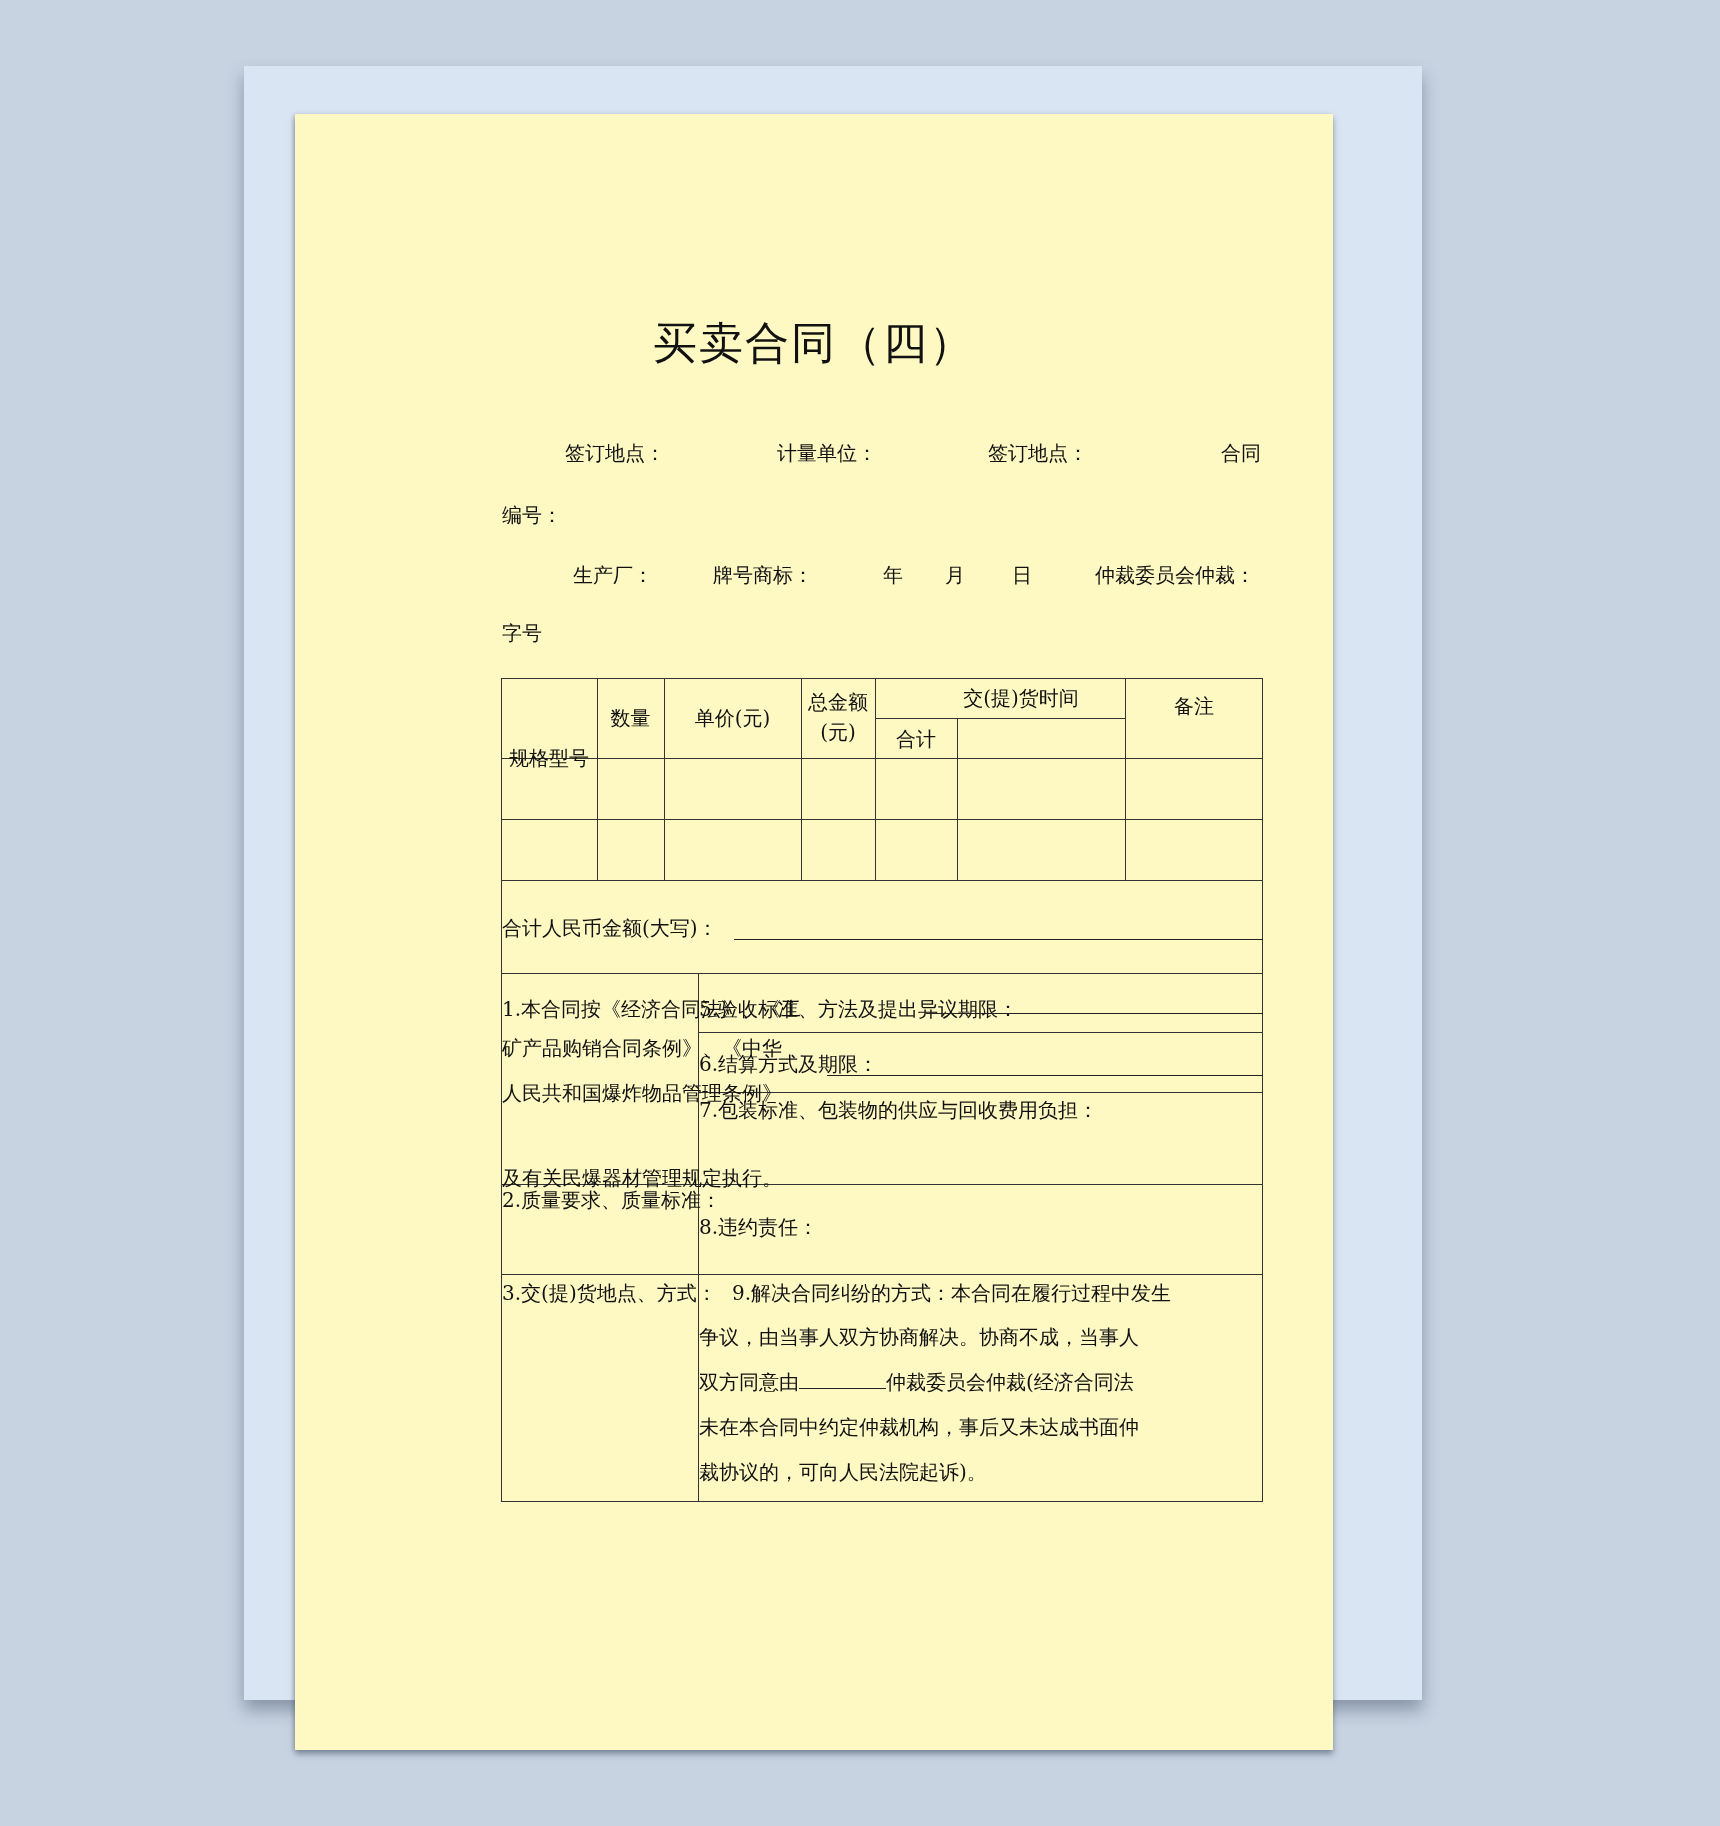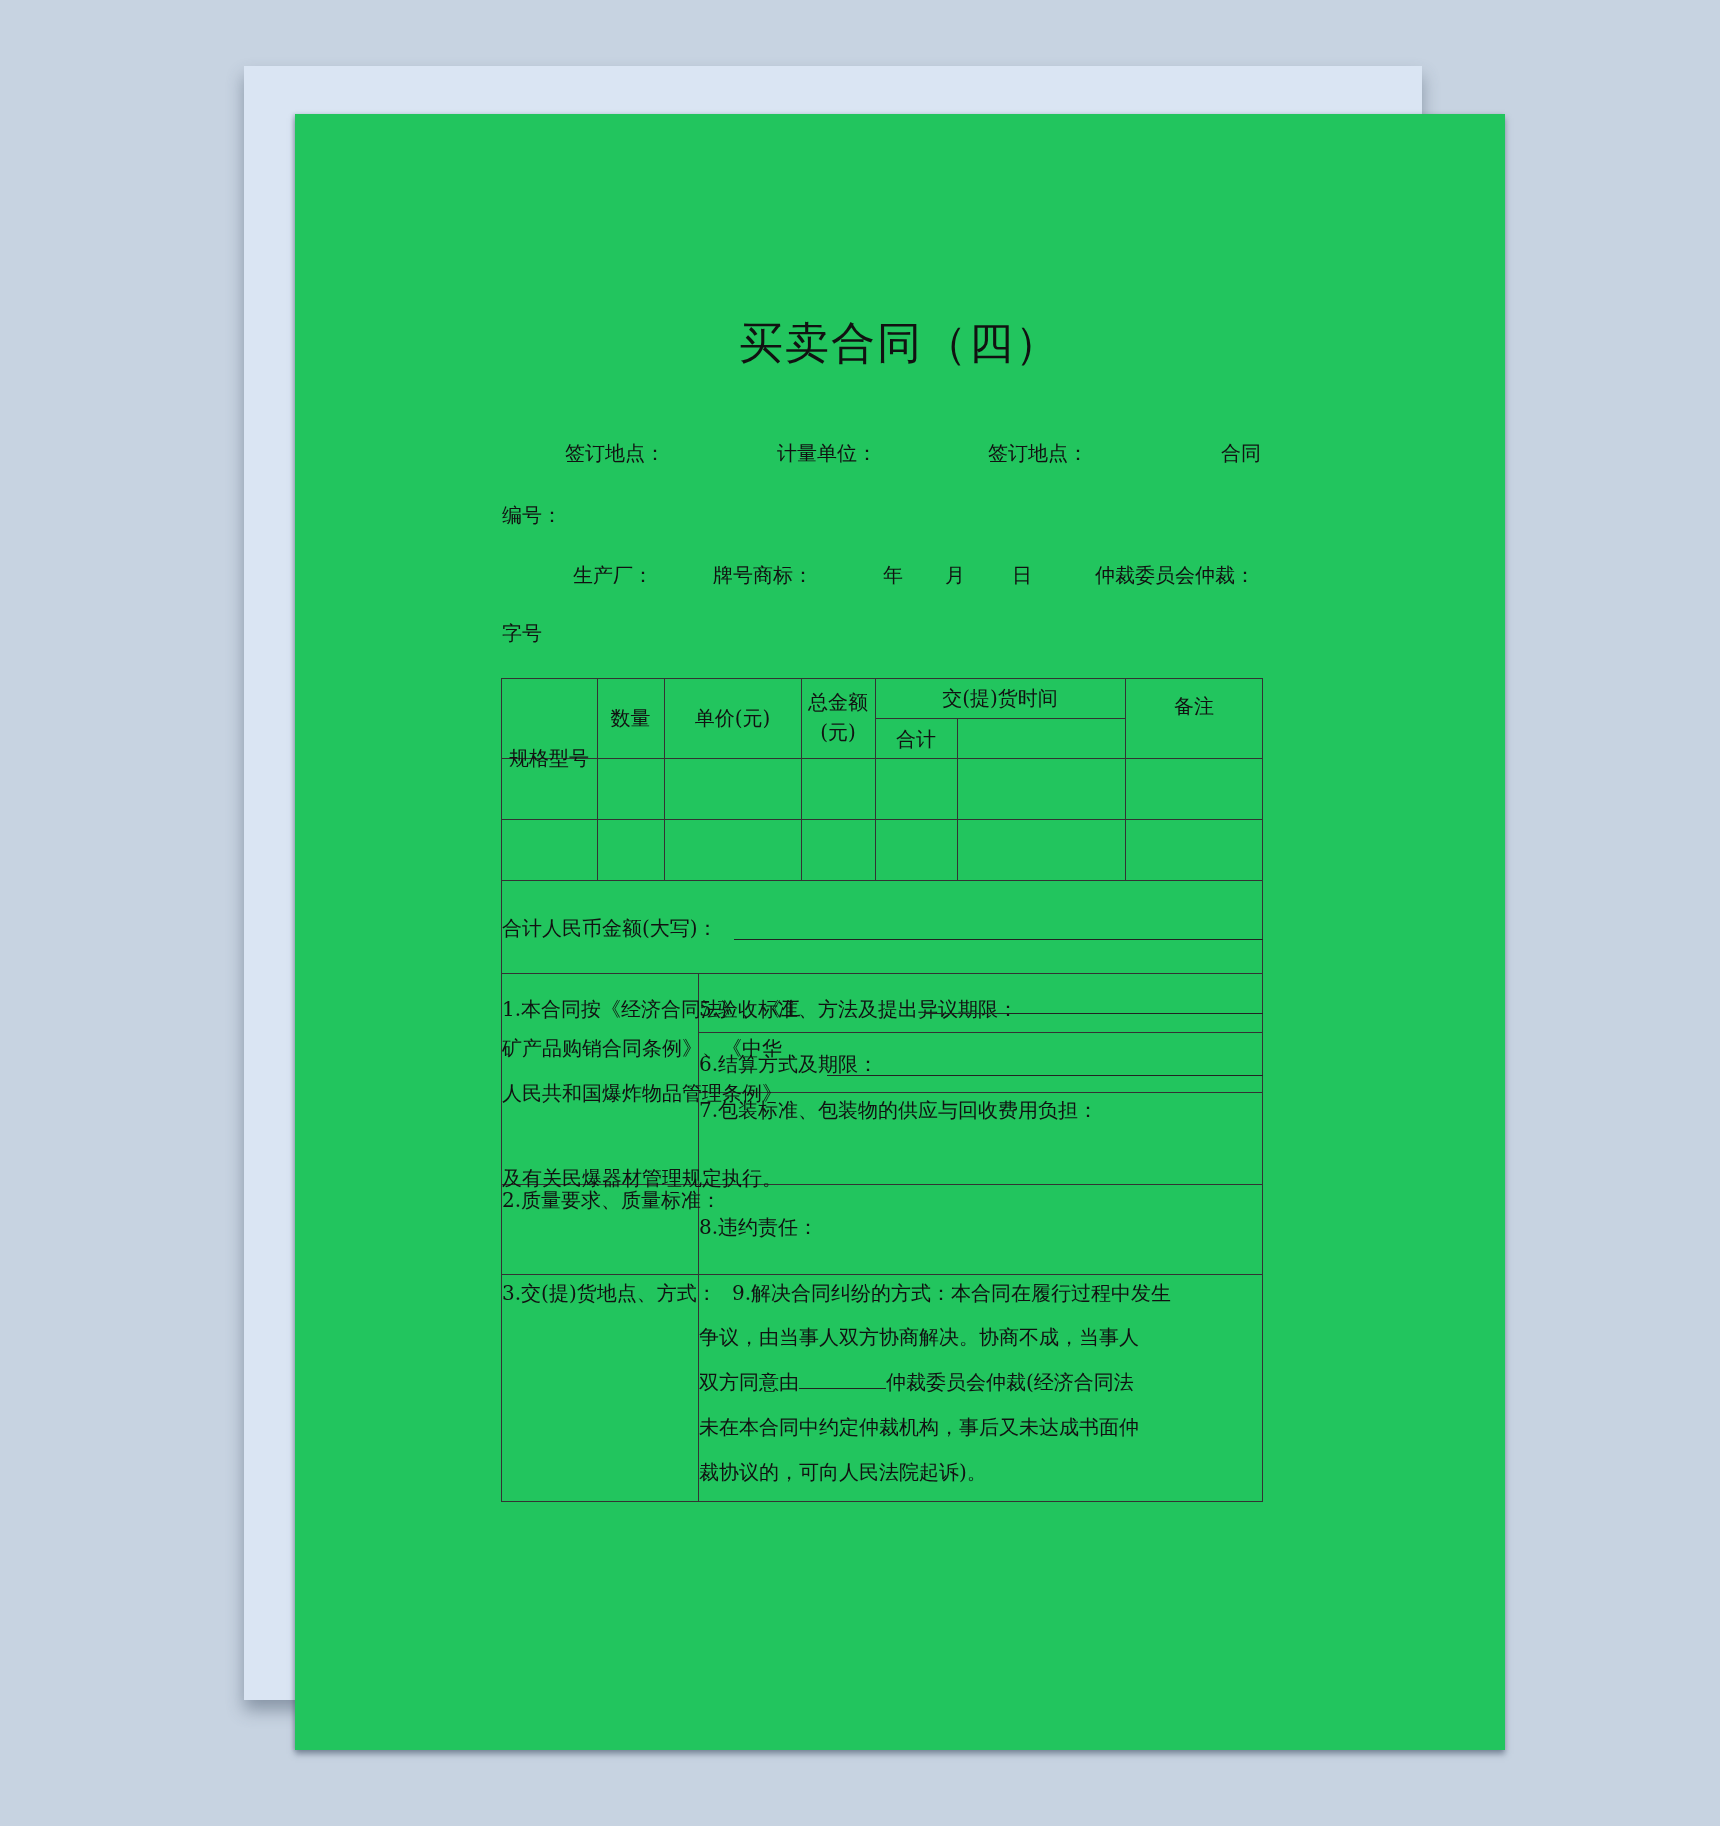--- a/index.html
+++ b/index.html
@@ -8,22 +8,22 @@
       background:#c7d3e1;
       font-family: "DejaVu Serif", "Liberation Serif", serif;
       color:#111;
     }
     .back-page {
       position:absolute; left:244px; top:66px; width:1178px; height:1634px;
       background:#dae5f3;
       box-shadow: 0 10px 16px rgba(60,75,95,0.45);
     }
     .front-page {
-      position:absolute; left:295px; top:114px; width:1210px; height:1636px;
-      background:#22c55e;
+      position:absolute; left:295px; top:114px; width:1038px; height:1636px;
+      background:#fef9c3;
       box-shadow: 0 4px 6px rgba(60,75,95,0.55), -2px 0 3px rgba(60,75,95,0.15);
     }
     .abs { position:absolute; white-space:nowrap; }
     .title {
       left:0; width:100%; top:200px; text-align:center;
       font-family: "DejaVu Sans", "Liberation Sans", sans-serif;
       font-size:44px; letter-spacing:2px; color:#111;
     }
     .f { font-size:20px; line-height:24px; }
     .hline { position:absolute; height:0; border-top:1.5px solid #222; }
@@ -73,21 +73,21 @@
     <div class="vline" style="left:506px; top:564px; height:202px;"></div>
     <div class="vline" style="left:580px; top:564px; height:202px;"></div>
     <div class="vline" style="left:662px; top:604px; height:162px;"></div>
     <div class="vline" style="left:830px; top:564px; height:202px;"></div>
 
     <div class="cell-text center" style="left:206px; width:96px; top:592px;margin-top:40px;">规格型号</div>
     <div class="cell-text center" style="left:302px; width:67px; top:592px;">数量</div>
     <div class="cell-text center" style="left:369px; width:137px; top:592px;">单价(元)</div>
     <div class="cell-text center" style="left:506px; width:74px; top:576px;">总金额</div>
     <div class="cell-text center" style="left:506px; width:74px; top:606px;">(元)</div>
-    <div class="cell-text center" style="left:580px; width:250px; top:572px;">交(提)货时间</div>
+    <div class="cell-text center" style="left:580px; width:250px; top:572px;padding-left:21px;">交(提)货时间</div>
     <div class="cell-text center" style="left:580px; width:82px; top:613px;">合计</div>
     <div class="cell-text center" style="left:830px; width:138px; top:580px;">备注</div>
 
     <div>
       <div class="abs" style="left:208px; top:646px; width:93px; height:58px;"></div>
       <div class="abs" style="left:304px; top:646px; width:64px; height:58px;"></div>
       <div class="abs" style="left:371px; top:646px; width:134px; height:58px;"></div>
       <div class="abs" style="left:508px; top:646px; width:71px; height:58px;"></div>
       <div class="abs" style="left:582px; top:646px; width:79px; height:58px;"></div>
       <div class="abs" style="left:664px; top:646px; width:165px; height:58px;"></div>

